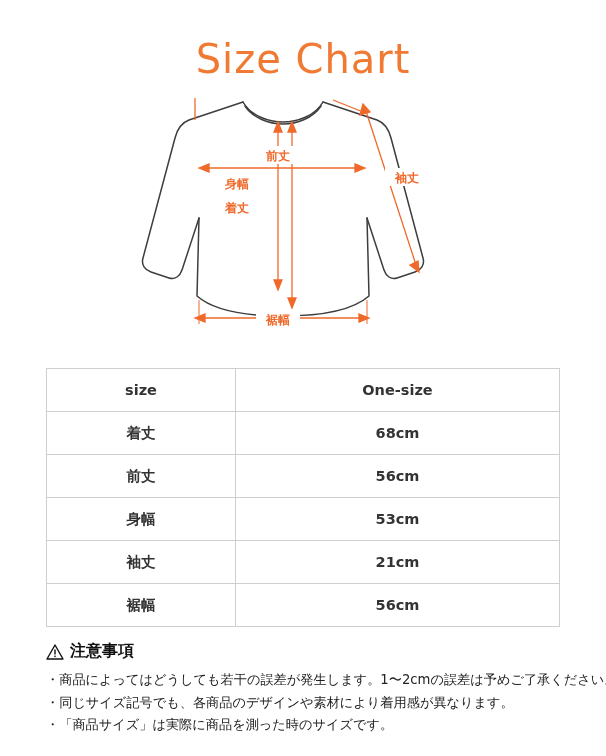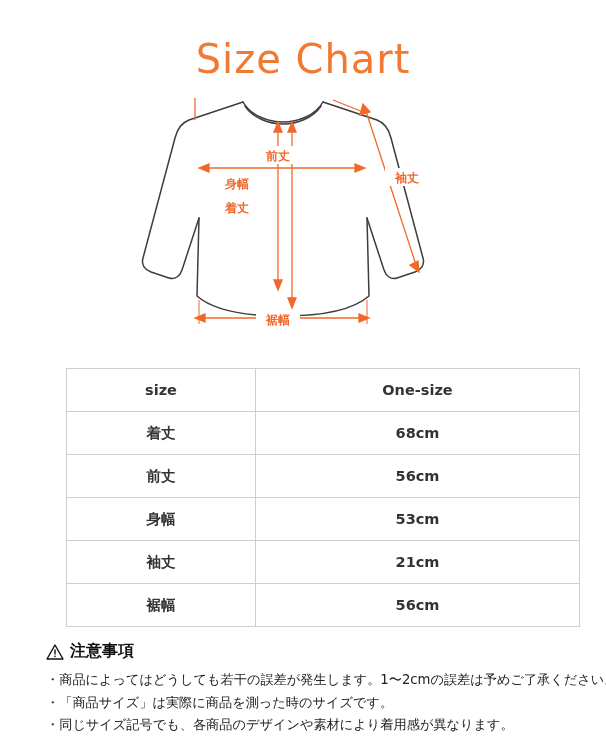--- a/index.html
+++ b/index.html
@@ -41,21 +41,20 @@
     display: block;
     margin: 0 auto;
   }
   .table-wrap {
     margin: 8px 46px 0 46px;
   }
   table.size-table {
     border-collapse: collapse;
     width: 514px;
     table-layout: fixed;
-    margin-left: 20px;
   }
   table.size-table td {
     border: 1px solid #cfcfcf;
     height: 40px;
     text-align: center;
     font-size: 14.5px;
     color: #333;
     font-family: "DejaVu Sans", sans-serif;
     font-weight: bold;
   }
@@ -231,17 +230,17 @@
       <span class="warn-icon">
         <svg width="18" height="16" viewBox="0 0 18 16">
           <polygon points="9,1 17,15 1,15" fill="none" stroke="#111" stroke-width="1.4" stroke-linejoin="round"></polygon>
           <rect x="8.3" y="5.5" width="1.4" height="5" fill="#111"></rect>
           <rect x="8.3" y="11.6" width="1.4" height="1.5" fill="#111"></rect>
         </svg>
       </span>
       <span>注意事項</span>
     </div>
     <div class="note-line">・商品によってはどうしても若干の誤差が発生します。1〜2cmの誤差は予めご了承ください。</div>
+    <div class="note-line">・同じサイズ記号でも、各商品のデザインや素材により着用感が異なります。</div>
     <div class="note-line">・「商品サイズ」は実際に商品を測った時のサイズです。</div>
-    <div class="note-line">・同じサイズ記号でも、各商品のデザインや素材により着用感が異なります。</div>
   </div>
 
 </div>
 
 </body></html>

